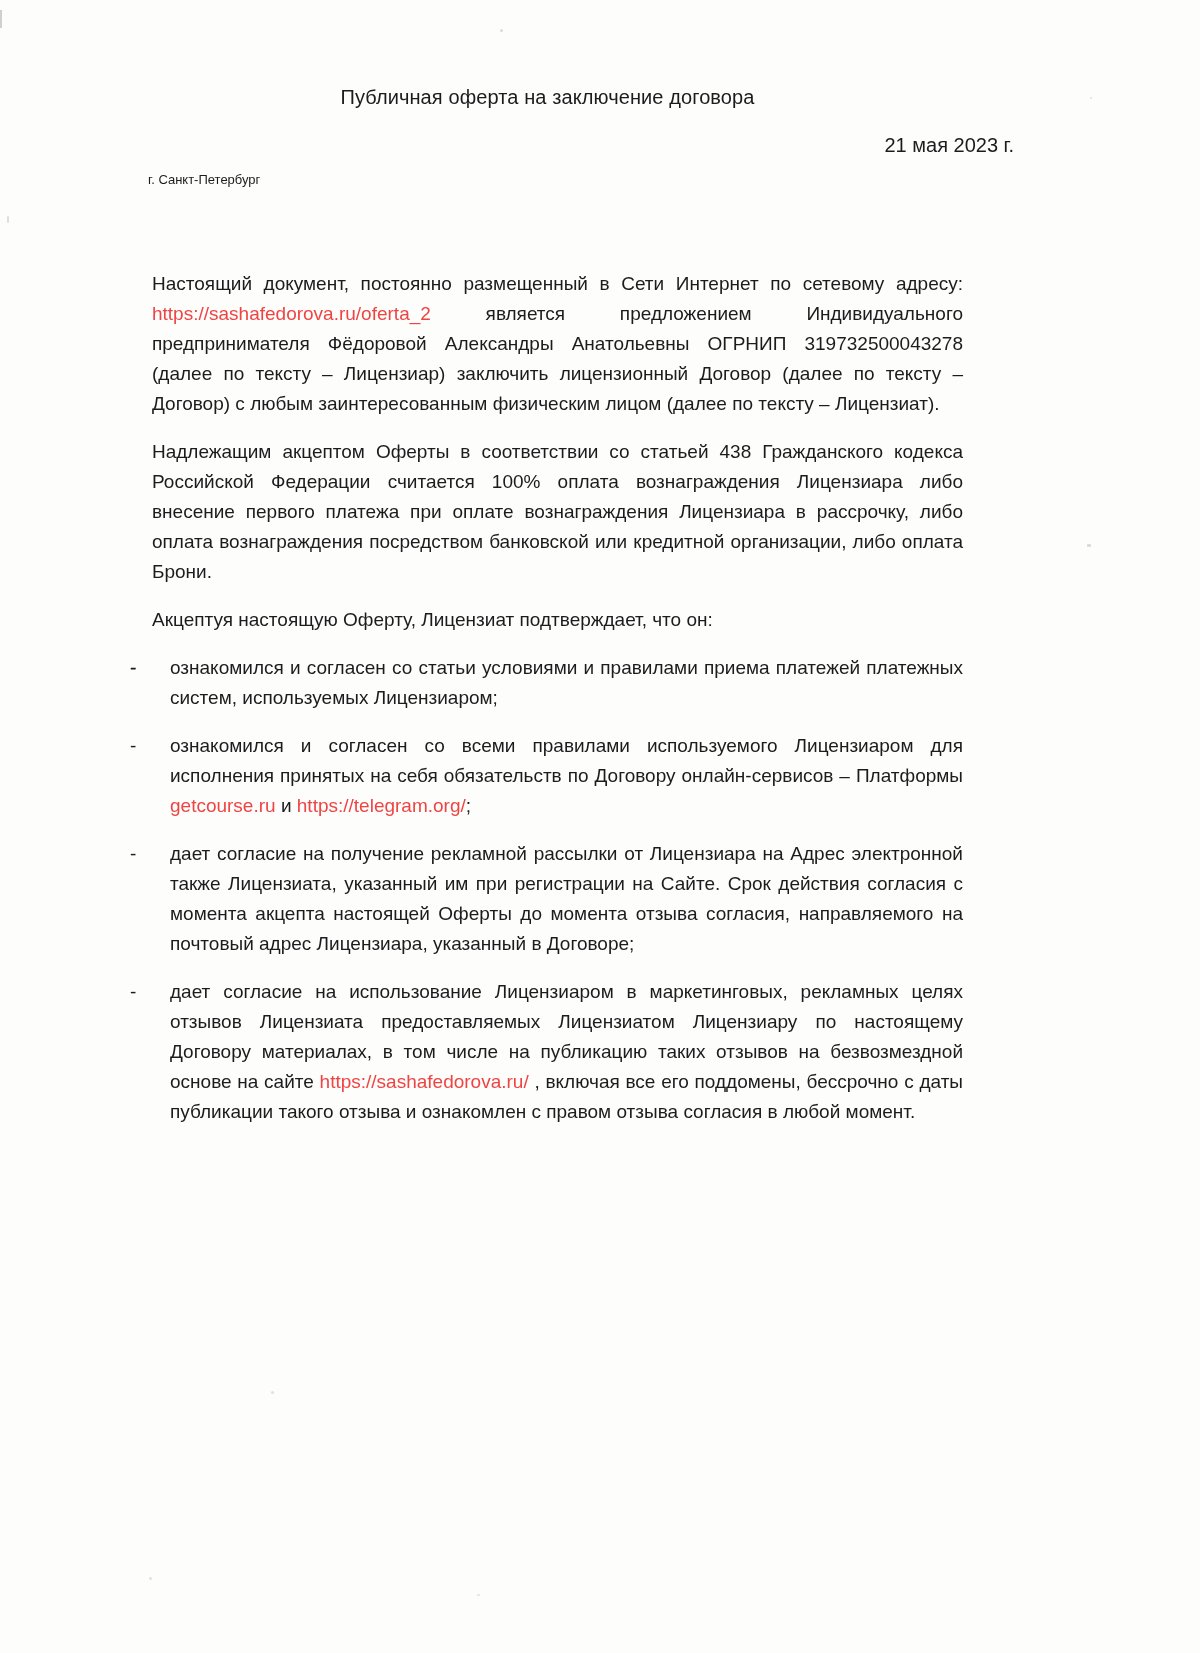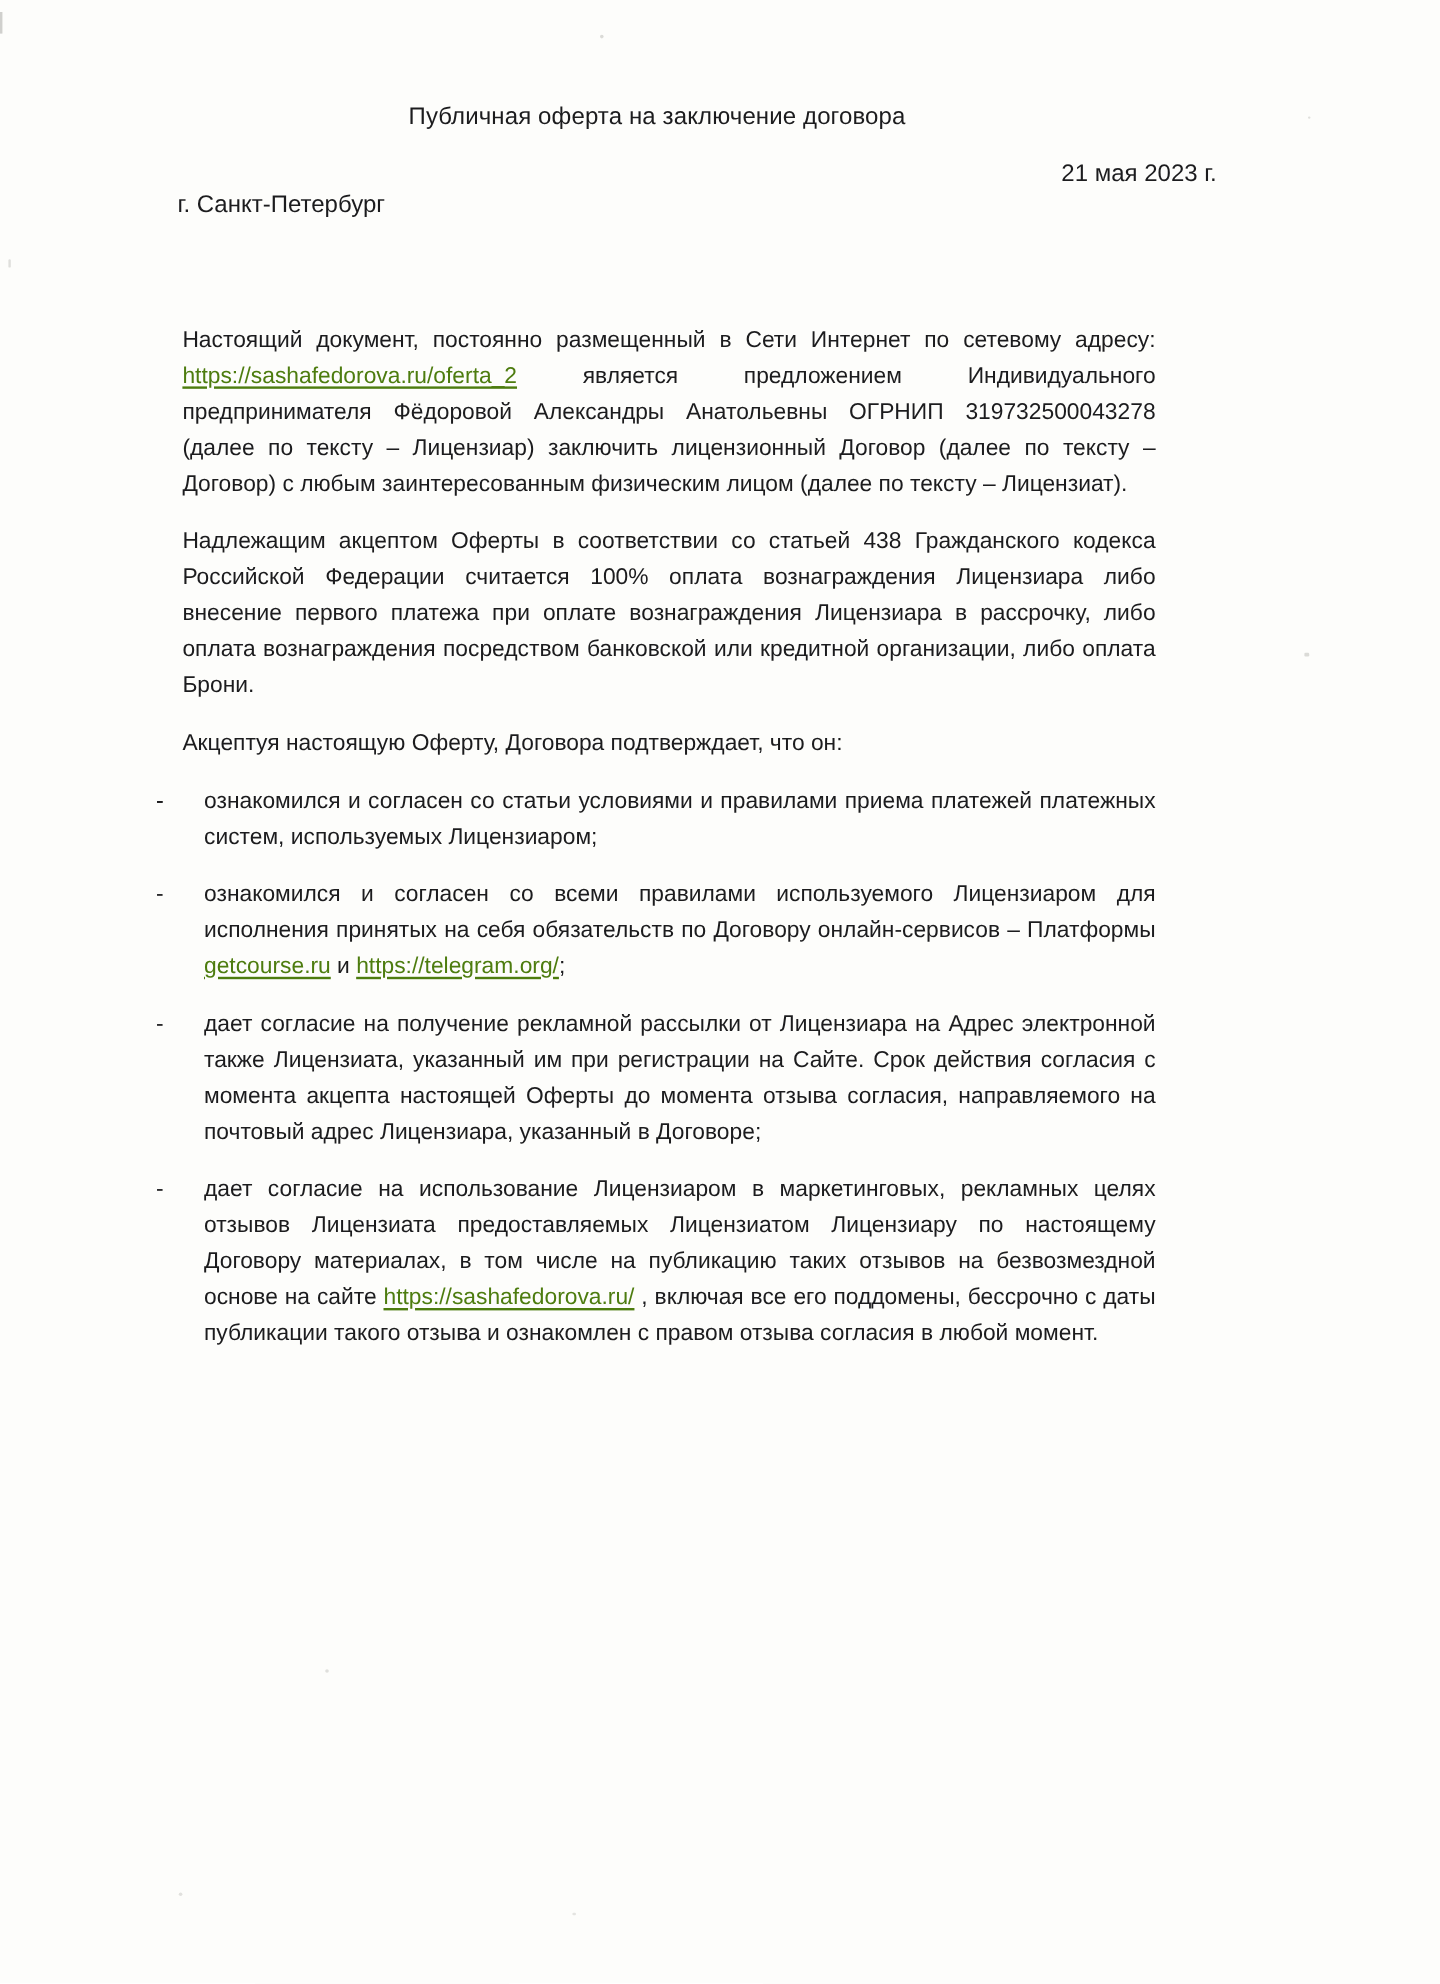--- a/index.html
+++ b/index.html
@@ -18,22 +18,22 @@
     left: 140px;
     width: 815px;
     top: 86px;
     text-align: center;
     font-size: 20px;
     letter-spacing: 0.1px;
   }
   .meta-city {
     position: absolute;
     left: 148px;
-    top: 160px;
-    font-size: 20px;
+    top: 172px;
+    font-size: 13px;
   }
   .meta-date {
     position: absolute;
     right: 222px;
     top: 134px;
     font-size: 20px;
   }
   .doc-body {
     position: absolute;
     left: 152px;
@@ -48,22 +48,21 @@
   .doc-body p.bullet {
     position: relative;
     padding-left: 18px;
   }
   .doc-body .dash {
     position: absolute;
     left: -22px;
     top: 0;
   }
   .doc-body a.link {
-    color: #4d7c0f;
-    text-decoration: underline;
+    color: #ef4444;
     text-decoration-thickness: 1.5px;
     text-underline-offset: 3px;
     cursor: pointer;
   }
   
   .speck {
     position: absolute;
     background: #9a9a94;
     border-radius: 50%;
   }
@@ -75,21 +74,21 @@
 
   <div class="doc-title">Публичная оферта на заключение договора</div>
 
   <div class="meta-city">г. Санкт-Петербург</div>
 
   <div class="meta-date">21 мая 2023 г.</div>
 
   <div class="doc-body">
       <p class="para"><span>Настоящий документ, постоянно размещенный в Сети Интернет по сетевому адресу: </span><a class="link">https://sashafedorova.ru/oferta_2</a><span> является предложением Индивидуального предпринимателя Фёдоровой Александры Анатольевны ОГРНИП 319732500043278 (далее по тексту – Лицензиар) заключить лицензионный Договор (далее по тексту – Договор) с любым заинтересованным физическим лицом (далее по тексту – Лицензиат).</span></p>
       <p class="para"><span>Надлежащим акцептом Оферты в соответствии со статьей 438 Гражданского кодекса Российской Федерации считается 100% оплата вознаграждения Лицензиара либо внесение первого платежа при оплате вознаграждения Лицензиара в рассрочку, либо оплата вознаграждения посредством банковской или кредитной организации, либо оплата Брони.</span></p>
-      <p class="para"><span>Акцептуя настоящую Оферту, Договора подтверждает, что он:</span></p>
+      <p class="para"><span>Акцептуя настоящую Оферту, Лицензиат подтверждает, что он:</span></p>
       <p class="bullet"><span class="dash">-</span></p>
       <p class="bullet"><span class="dash">-</span><span>ознакомился и согласен со статьи условиями и правилами приема платежей платежных систем, используемых Лицензиаром;</span></p>
       <p class="bullet"><span class="dash">-</span><span>ознакомился и согласен со всеми правилами используемого Лицензиаром для исполнения принятых на себя обязательств по Договору онлайн-сервисов – Платформы </span><a class="link">getcourse.ru</a><span> и </span><a class="link">https://telegram.org/</a><span>;</span></p>
       <p class="bullet"><span class="dash">-</span><span>дает согласие на получение рекламной рассылки от Лицензиара на Адрес электронной также Лицензиата,  указанный им при регистрации на Сайте. Срок действия согласия с момента акцепта настоящей Оферты до момента отзыва согласия, направляемого на почтовый адрес Лицензиара, указанный в Договоре;</span></p>
       <p class="bullet"><span class="dash">-</span><span>дает согласие на использование Лицензиаром в маркетинговых, рекламных целях  отзывов Лицензиата предоставляемых Лицензиатом Лицензиару по настоящему Договору материалах, в том числе на публикацию таких отзывов на безвозмездной основе на сайте </span><a class="link">https://sashafedorova.ru/</a><span> , включая все его поддомены, бессрочно с даты публикации такого отзыва и ознакомлен с правом отзыва согласия в любой момент.</span></p>
     </div>
 
   <div class="speck" style="left:500px;top:29px;width:3px;height:3px;opacity:.35;"></div>
   <div class="speck" style="left:1090px;top:97px;width:2px;height:2px;opacity:.3;"></div>
   <div class="speck" style="left:1087px;top:544px;width:4px;height:3px;opacity:.35;border-radius:1px;"></div>

